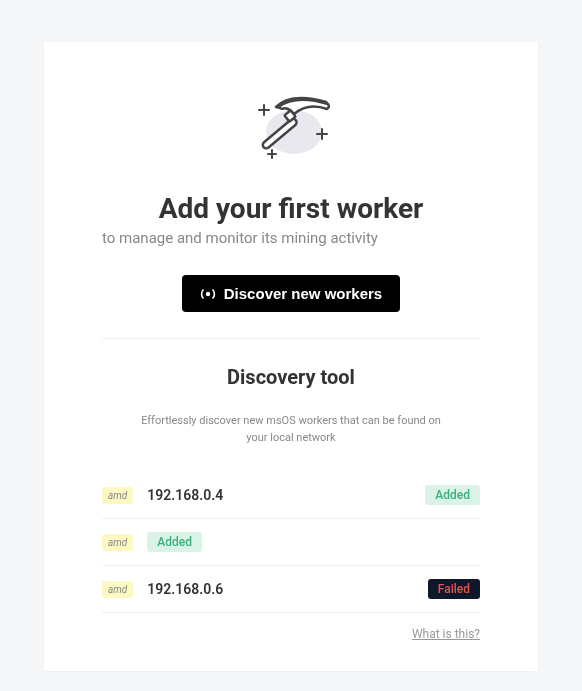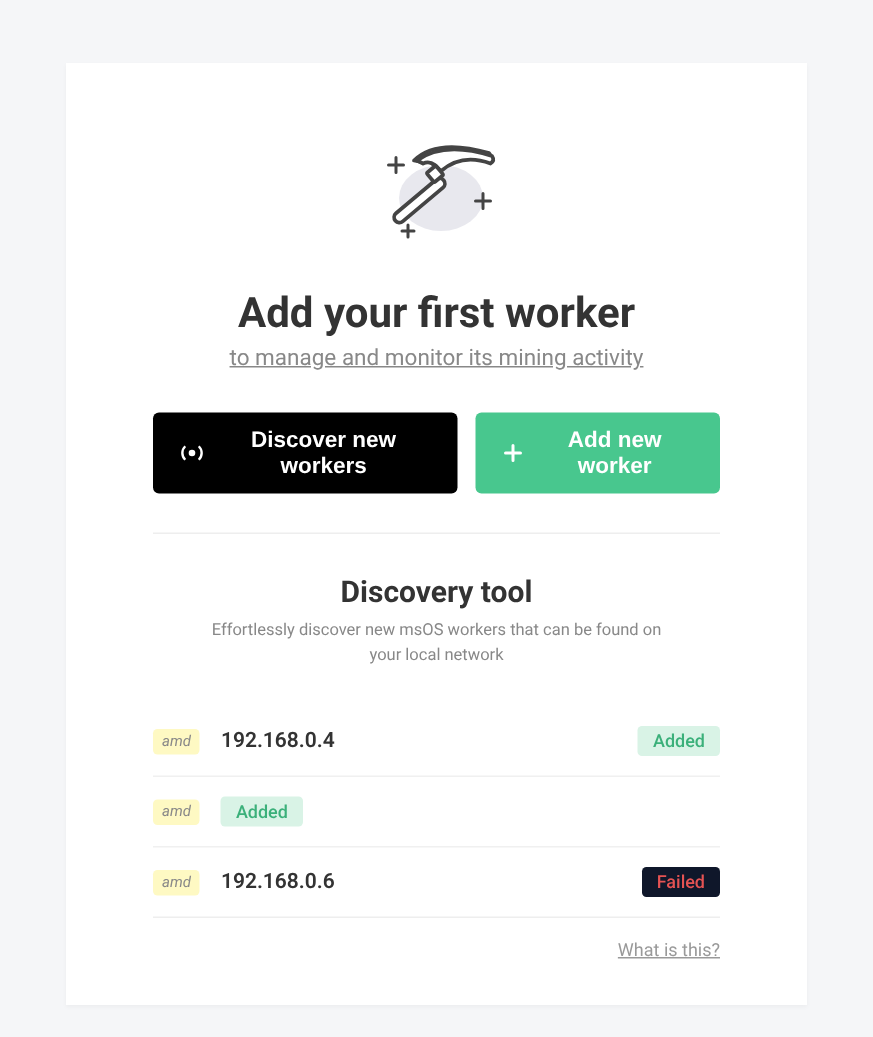--- a/index.html
+++ b/index.html
@@ -29,25 +29,23 @@
       margin-bottom: 20px;
     }
     .title {
       text-align: center;
       font-size: 28px;
       font-weight: 700;
       color: #333333;
       margin-bottom: 4px;
     }
     .subtitle {
-      text-align: center;
       font-size: 15px;
       color: #888888;
       margin-bottom: 28px;
-      text-decoration: underline;
     }
     .button-row {
       display: flex;
       gap: 12px;
       justify-content: center;
       margin-bottom: 26px;
       padding-bottom: 26px;
       border-bottom: 1px solid #eeeeee;
     }
     .btn {
@@ -71,21 +69,21 @@
     }
     .btn-icon {
       display: inline-flex;
       align-items: center;
     }
     .section-title {
       text-align: center;
       font-size: 20px;
       font-weight: 700;
       color: #333333;
-      margin-bottom: 6px;
+      margin-bottom: 24px;
     }
     .section-subtitle {
       text-align: center;
       font-size: 11px;
       color: #888888;
       margin: 0 auto 26px auto;
       max-width: 320px;
       line-height: 1.5;
     }
     .worker-list {
@@ -181,28 +179,20 @@
   <div class="button-row">
     <button class="btn btn-primary">
       <span class="btn-icon">
         <svg width="16" height="16" viewBox="0 0 16 16" fill="none" stroke="#ffffff" stroke-width="1.6">
           <circle cx="8" cy="8" r="2.2" fill="#ffffff" stroke="none"></circle>
           <path d="M 3.5 12.5 A 6.2 6.2 0 0 1 3.5 3.5"></path>
           <path d="M 12.5 3.5 A 6.2 6.2 0 0 1 12.5 12.5"></path>
         </svg>
       </span>
       <span>Discover new workers</span>
-    </button>
-    <button class="btn btn-success">
-      <span class="btn-icon">
-        <svg width="14" height="14" viewBox="0 0 14 14" stroke="#ffffff" stroke-width="2" stroke-linecap="round">
-          <path d="M 7 2 L 7 12 M 2 7 L 12 7"></path>
-        </svg>
-      </span>
-      <span>Add new worker</span>
     </button>
   </div>
 
   <h2 class="section-title">Discovery tool</h2>
   <p class="section-subtitle">Effortlessly discover new msOS workers that can be found on your local network</p>
 
   <div class="worker-list">
     <div class="worker-row">
       <span class="worker-tag">amd</span>
       <span class="worker-ip">192.168.0.4</span>

